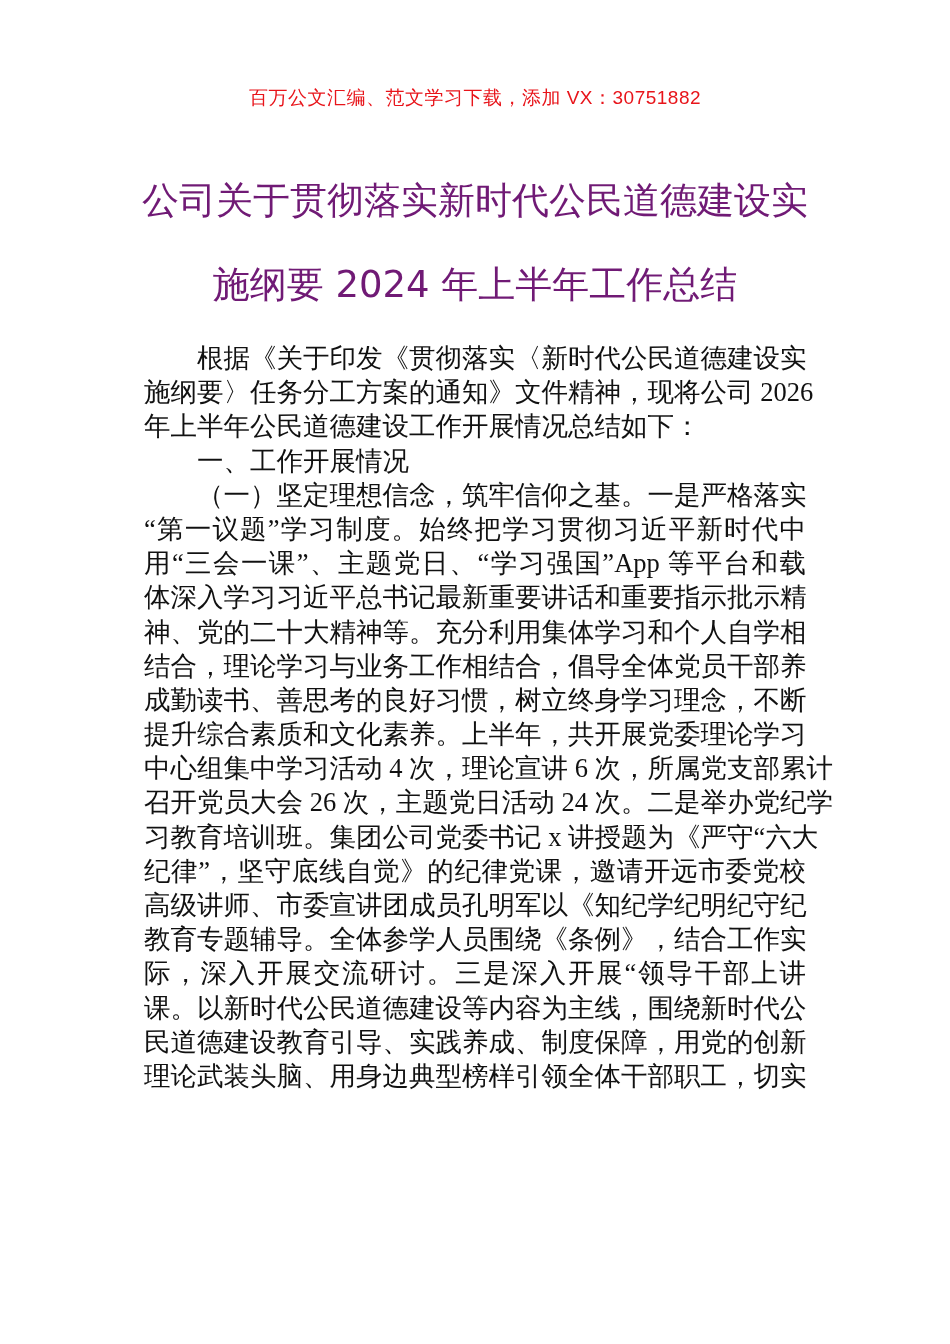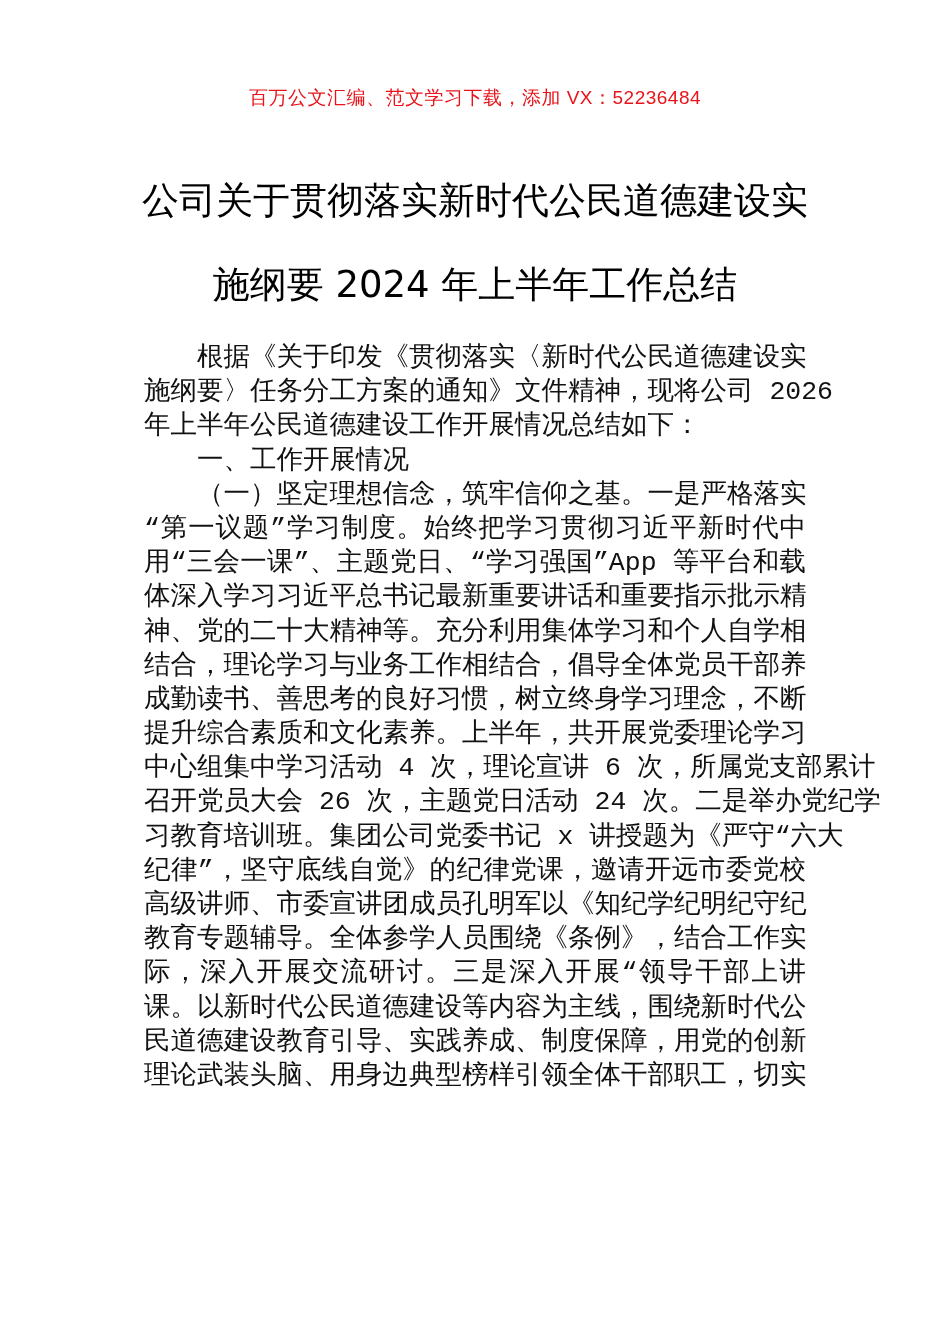--- a/index.html
+++ b/index.html
@@ -8,39 +8,39 @@
       position: absolute; left: 0; top: 0; width: 950px; height: 1344px; background: #ffffff;
     }
     .header-note {
       position: absolute; top: 84px; left: 0; width: 950px; text-align: center;
       color: #e8141a; font-size: 19px; line-height: 28px;
       font-family: "Liberation Sans", "DejaVu Sans", sans-serif;
       letter-spacing: 0.5px;
     }
     .title {
       position: absolute; left: 140px; width: 670px; text-align: center;
-      color: #000000; font-size: 37px; line-height: 46px;
+      color: #701a75; font-size: 37px; line-height: 46px;
       font-family: "DejaVu Sans", "Liberation Sans", sans-serif;
     }
     .title.l1 { top: 178px; }
     .title.l2 { top: 262px; }
     .body {
       position: absolute; left: 144px; top: 341px; width: 662px;
       color: #111; font-size: 26.5px; line-height: 34.2px;
-      font-family: Liberation Mono, monospace;
+      font-family: Liberation Serif, serif;
     }
     .line { display: block; white-space: nowrap; text-align: justify; text-align-last: justify; height: 34.2px; }
     .line.last { text-align-last: left; }
     .indent { padding-left: 53px; }
   </style>
 </head>
 <body>
 
 <div class="page">
-  <div class="header-note">百万公文汇编、范文学习下载，添加 VX：52236484</div>
+  <div class="header-note">百万公文汇编、范文学习下载，添加 VX：30751882</div>
 
   <div class="title l1">公司关于贯彻落实新时代公民道德建设实</div>
   <div class="title l2">施纲要 2024 年上半年工作总结</div>
 
   <div class="body">
     <span class="line indent">根据《关于印发《贯彻落实〈新时代公民道德建设实</span>
     <span class="line">施纲要〉任务分工方案的通知》文件精神，现将公司 2026</span>
     <span class="line last">年上半年公民道德建设工作开展情况总结如下：</span>
     <span class="line indent last">一、工作开展情况</span>
     <span class="line indent">（一）坚定理想信念，筑牢信仰之基。一是严格落实</span>

